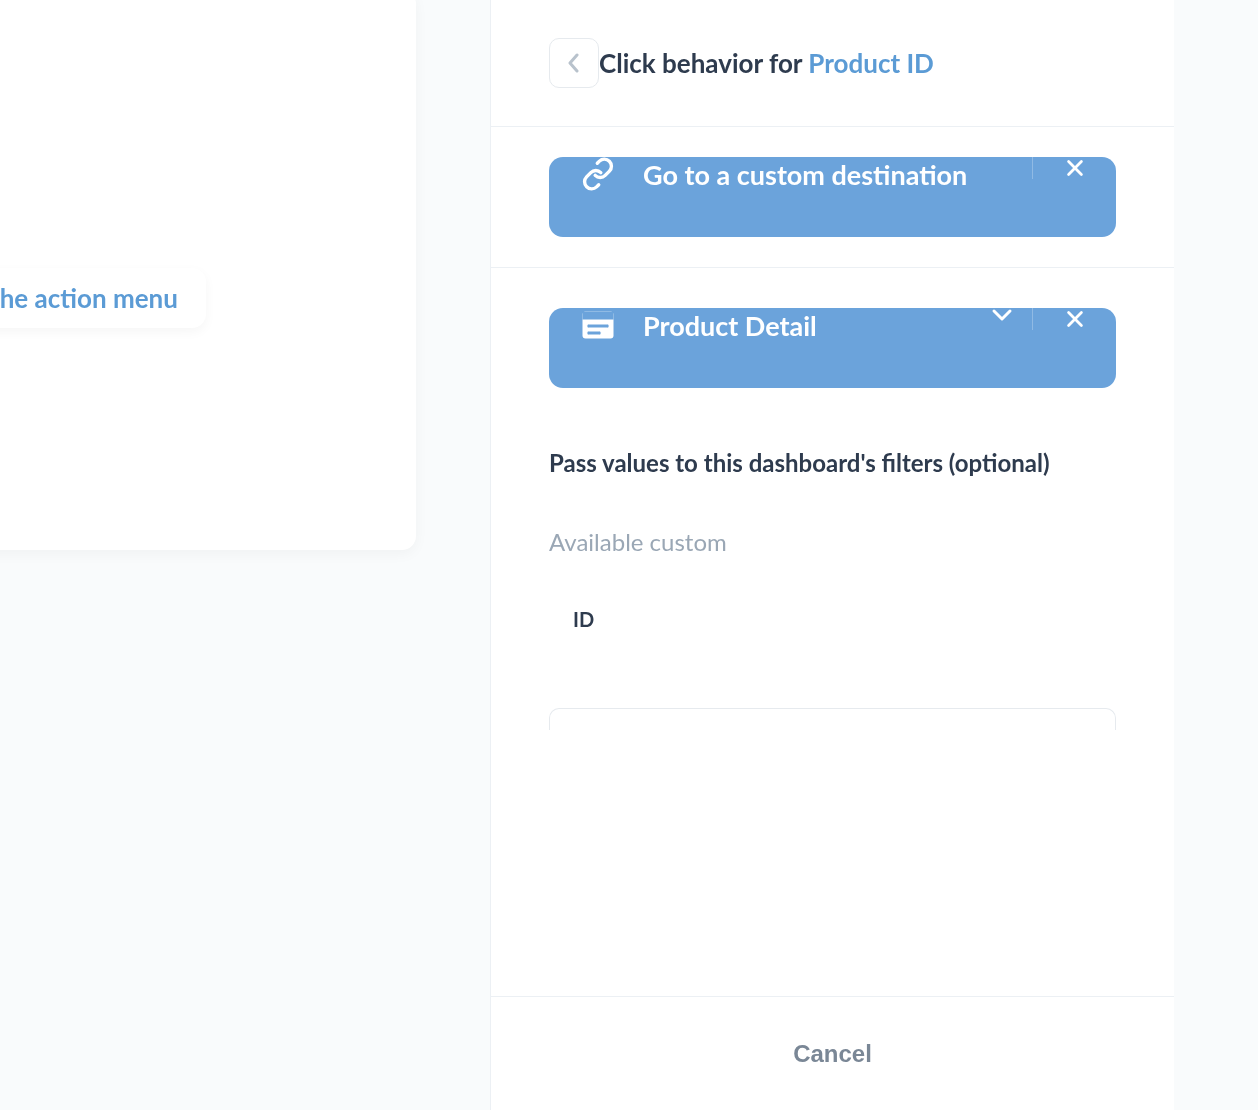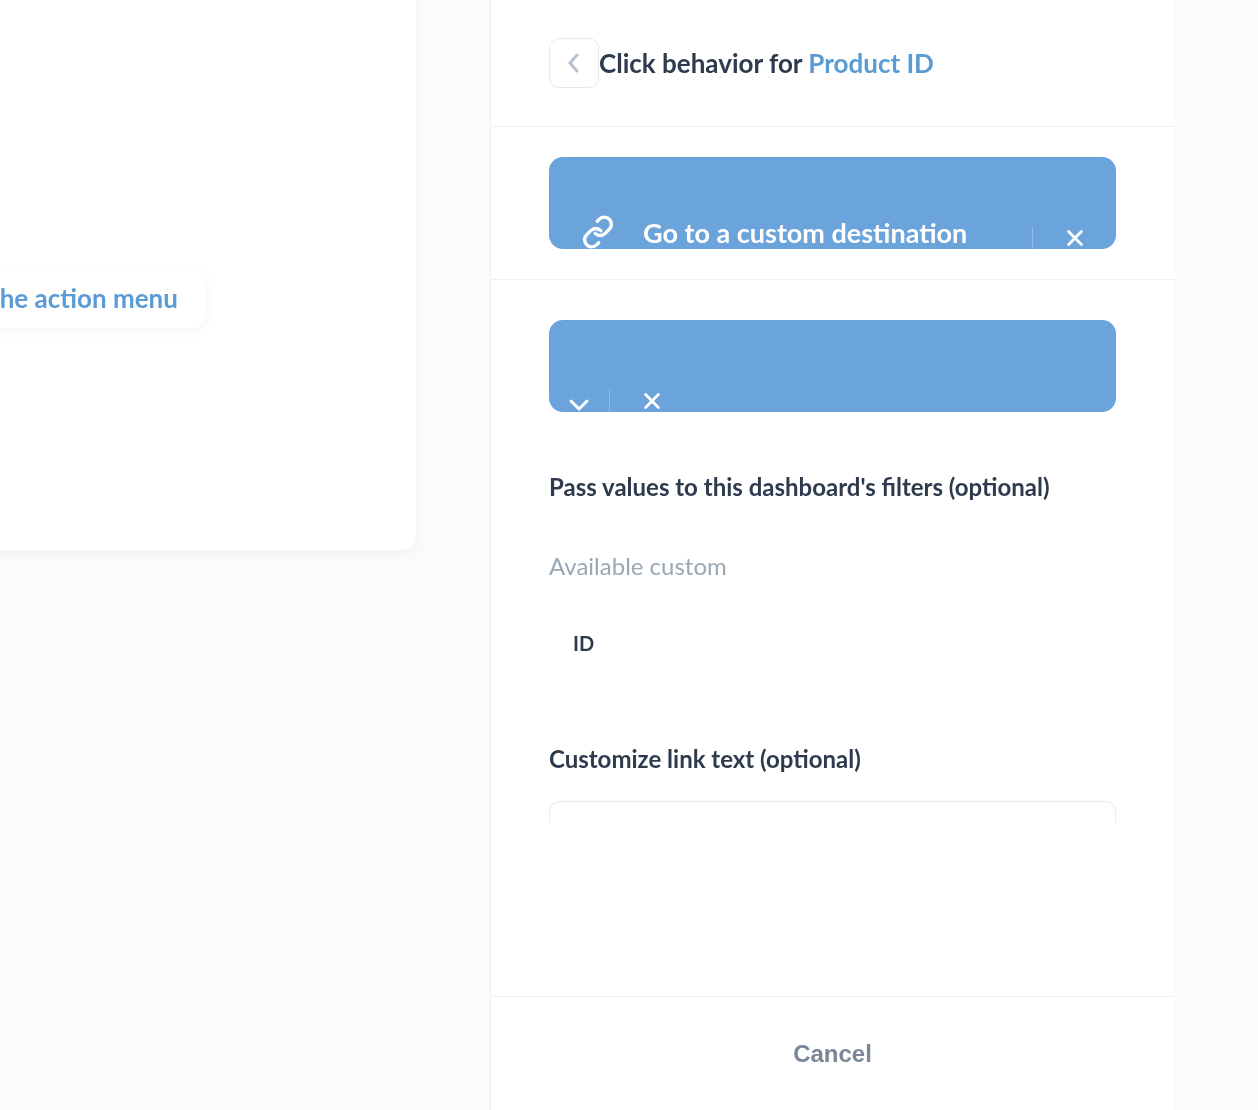--- a/index.html
+++ b/index.html
@@ -88,24 +88,24 @@
     .section {
       padding: 30px 58px;
     }
     .section.bordered {
       border-bottom: 1px solid #ecf0f4;
     }
     
     
     .blue-bar {
       display: flex;
-      align-items: flex-end;
+      align-items: flex-start;
       background: #6ba3db;
       border-radius: 14px;
-      height: 92px;
+      height: 80px;
       overflow: hidden;
       cursor: pointer;
     }
     .blue-bar .bb-main {
       flex: 1;
       display: flex;
       align-items: center;
       padding-left: 32px;
       gap: 28px;
     }
@@ -253,20 +253,31 @@
       <div class="bb-close">
         <svg width="22" height="22" viewBox="0 0 24 24" stroke-width="3" stroke-linecap="round">
             <path d="M5 5 L19 19 M19 5 L5 19"></path>
           </svg>
       </div>
     </div>
   </div>
 
   <div class="section" style="padding-top:40px;">
     <div class="blue-bar">
+      <div class="bb-main">
+        <span class="bb-icon">
+          <svg width="34" height="30" viewBox="0 0 34 30">
+            <rect x="1.5" y="1.5" width="31" height="27" rx="3" fill="#ffffff" stroke="none"></rect>
+            <rect x="1.5" y="1.5" width="31" height="8" fill="#6ba3db" stroke="none"></rect>
+            <rect x="6" y="14" width="22" height="4" rx="1.5" fill="#6ba3db"></rect>
+            <rect x="6" y="21" width="14" height="4" rx="1.5" fill="#6ba3db"></rect>
+          </svg>
+        </span>
+        <span class="bb-label">Product Detail</span>
+      </div>
       <div class="bb-chevron">
         <svg width="22" height="14" viewBox="0 0 22 14" stroke-width="3" stroke-linecap="round" stroke-linejoin="round">
             <path d="M3 3 L11 11 L19 3"></path>
           </svg>
       </div>
       <div class="bb-close">
         <svg width="22" height="22" viewBox="0 0 24 24" stroke-width="3" stroke-linecap="round">
             <path d="M5 5 L19 19 M19 5 L5 19"></path>
           </svg>
       </div>
@@ -276,23 +287,20 @@
   <div class="section" style="padding-top:30px;">
     <div class="heading-mid">Pass values to this dashboard's filters (optional)</div>
   </div>
   <div class="section" style="padding-top:20px;">
     <div class="label-small">Available custom</div>
     <div class="filter-chip">
       <span>ID</span>
     </div>
   </div>
 
-  <div class="section" style="padding-top:40px; padding-bottom:0;">
-    <div class="heading-mid">Customize link text (optional)</div>
-  </div>
   <div class="peek-input"></div>
 
   <div class="footer-wrap">
     <div class="footer-center">
       <button>Cancel</button>
     </div>
   </div>
 
 </div>
 

